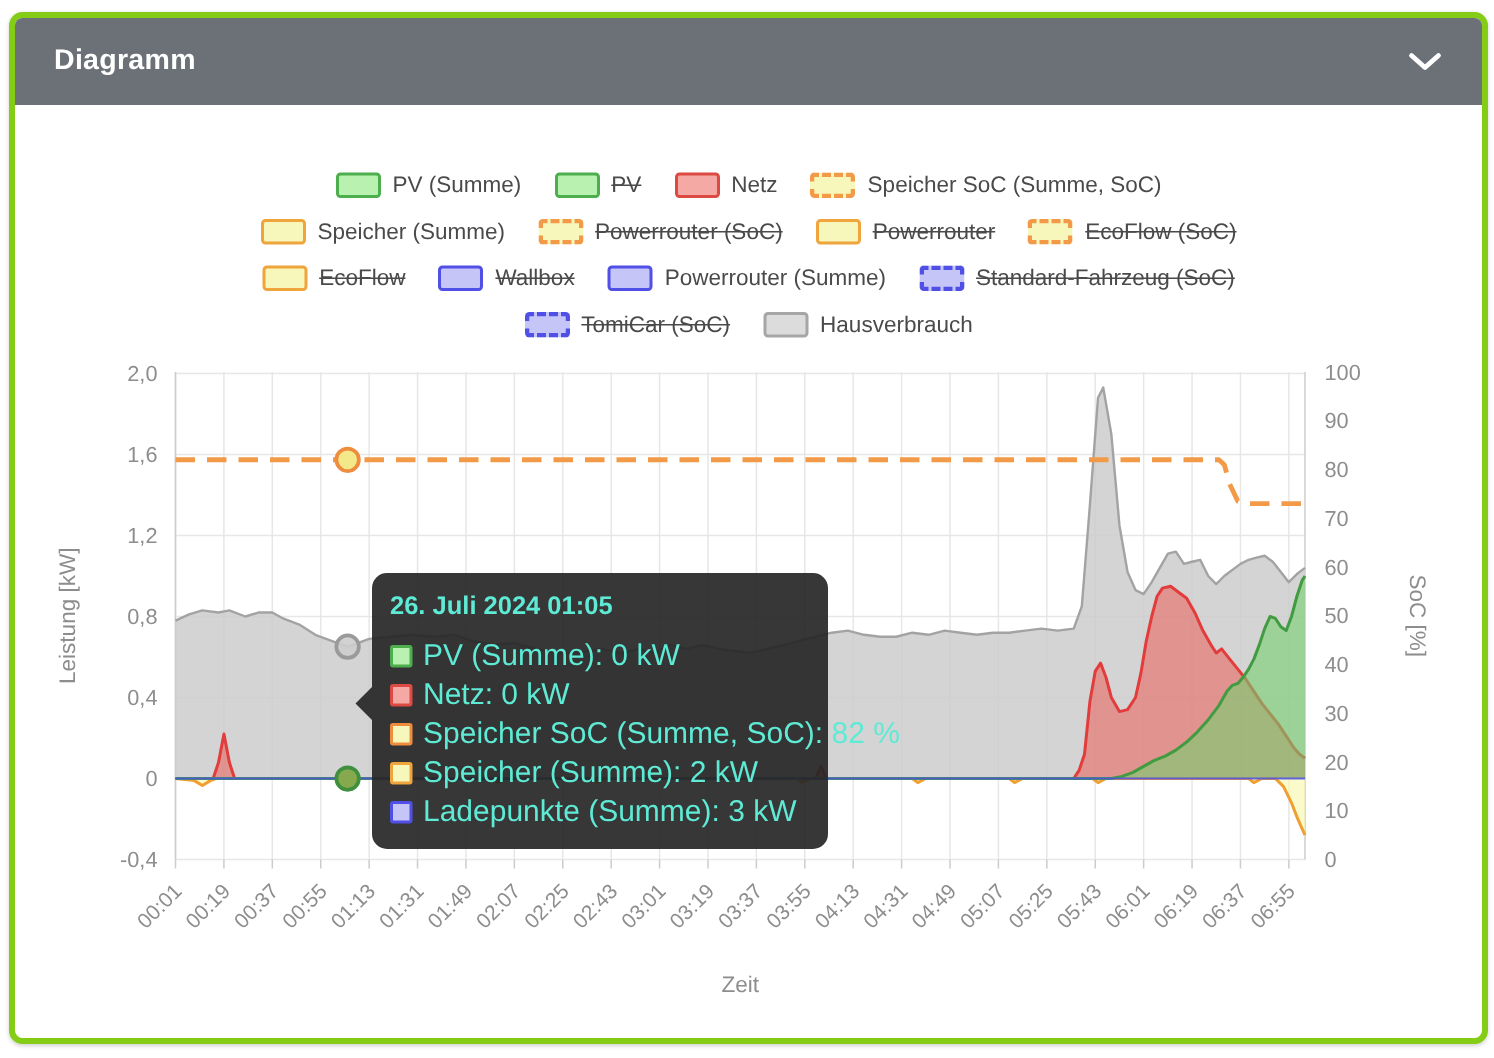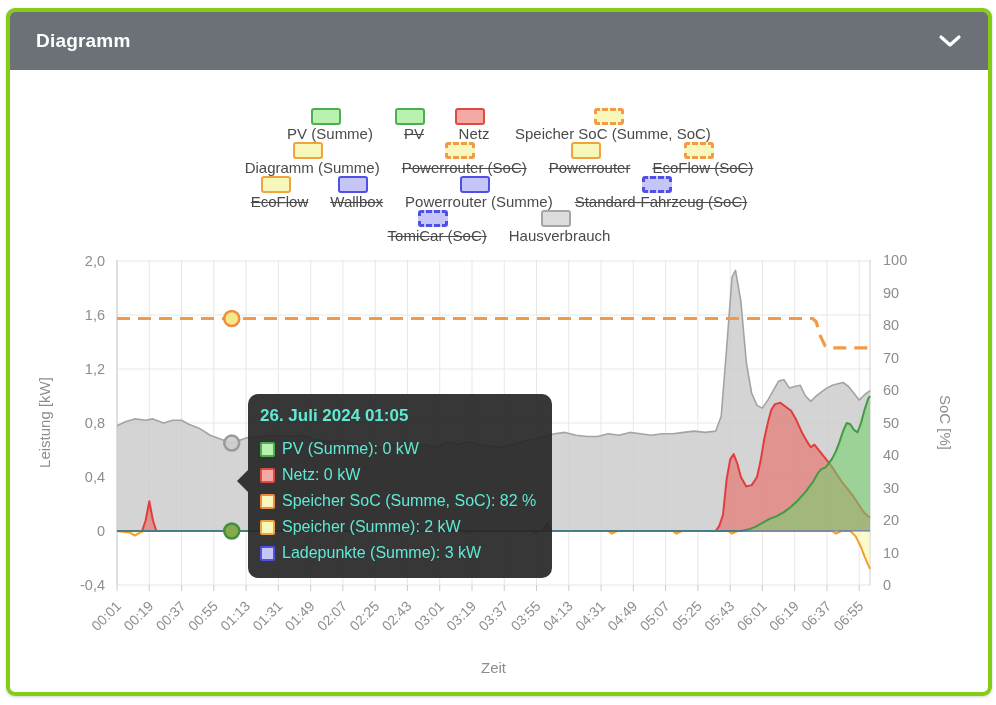--- a/index.html
+++ b/index.html
@@ -5,32 +5,32 @@
   html,body{margin:0;padding:0;background:#fff;font-family:"Liberation Sans",sans-serif;}
   .page{position:relative;width:996px;height:705px;background:#fff;}
   .card{position:absolute;left:6px;top:8px;width:978px;height:680px;background:#fff;
         border:4px solid #84cc16;border-radius:9px;box-shadow:0 1px 3px rgba(0,0,0,.18);overflow:hidden;}
   .card-header{height:58px;background:#6b7177;display:flex;align-items:center;justify-content:space-between;
         padding:0 26px;cursor:pointer;}
   .card-title{color:#fff;font-size:19px;font-weight:bold;letter-spacing:.2px;}
   .chev{display:flex;align-items:center;}
   .legend{padding-top:38px;}
   .legend-row{display:flex;justify-content:center;align-items:center;min-height:31px;}
-  .legend-item{display:flex;align-items:center;margin:0 11px;cursor:pointer;flex-direction:column;}
+  .legend-item{display:flex;align-items:center;margin:0 11px;cursor:pointer;}
   .swatch{width:30px;height:17px;border-radius:3px;margin-right:8px;box-sizing:border-box;}
   .legend-label{font-size:15px;color:#4a4a4a;}
   .legend-label.struck{text-decoration:line-through;}
   .chart-wrap{position:relative;margin-top:4px;}
   .tooltip{position:absolute;left:238px;top:146px;width:278px;background:rgba(38,38,38,0.92);
         border-radius:10px;color:#5eead4;padding:12px 14px 12px 12px;z-index:5;}
   .tooltip:after{content:"";position:absolute;left:-11px;top:76px;width:0;height:0;
         border-top:11px solid transparent;border-bottom:11px solid transparent;
         border-right:11px solid rgba(38,38,38,0.92);}
   .tt-title{font-size:17px;font-weight:bold;margin-bottom:10px;}
-  .tt-row{display:flex;align-items:center;font-size:16px;line-height:26px;white-space:nowrap;}
+  .tt-row{display:flex;align-items:center;font-size:20px;line-height:26px;white-space:nowrap;}
   .tt-swatch{width:15px;height:15px;border-radius:2px;margin-right:7px;box-sizing:border-box;flex:0 0 15px;}
 </style>
 </head>
 <body>
 
 <div class="page">
   <div class="card">
     <div class="card-header">
       <span class="card-title">Diagramm</span>
       <span class="chev">
@@ -54,21 +54,21 @@
             <span class="legend-label">Netz</span>
           </div>
           <div class="legend-item">
             <span class="swatch" style="background: rgb(247, 247, 187); border: 3px dashed rgb(242, 154, 72);"></span>
             <span class="legend-label">Speicher SoC (Summe, SoC)</span>
           </div>
         </div>
         <div class="legend-row">
           <div class="legend-item">
             <span class="swatch" style="background: rgb(247, 247, 187); border: 2px solid rgb(240, 164, 60);"></span>
-            <span class="legend-label">Diagramm (Summe)</span>
+            <span class="legend-label">Speicher (Summe)</span>
           </div>
           <div class="legend-item">
             <span class="swatch" style="background: rgb(247, 247, 187); border: 3px dashed rgb(242, 154, 72);"></span>
             <span class="legend-label struck">Powerrouter (SoC)</span>
           </div>
           <div class="legend-item">
             <span class="swatch" style="background: rgb(247, 247, 187); border: 2px solid rgb(240, 164, 60);"></span>
             <span class="legend-label struck">Powerrouter</span>
           </div>
           <div class="legend-item">

